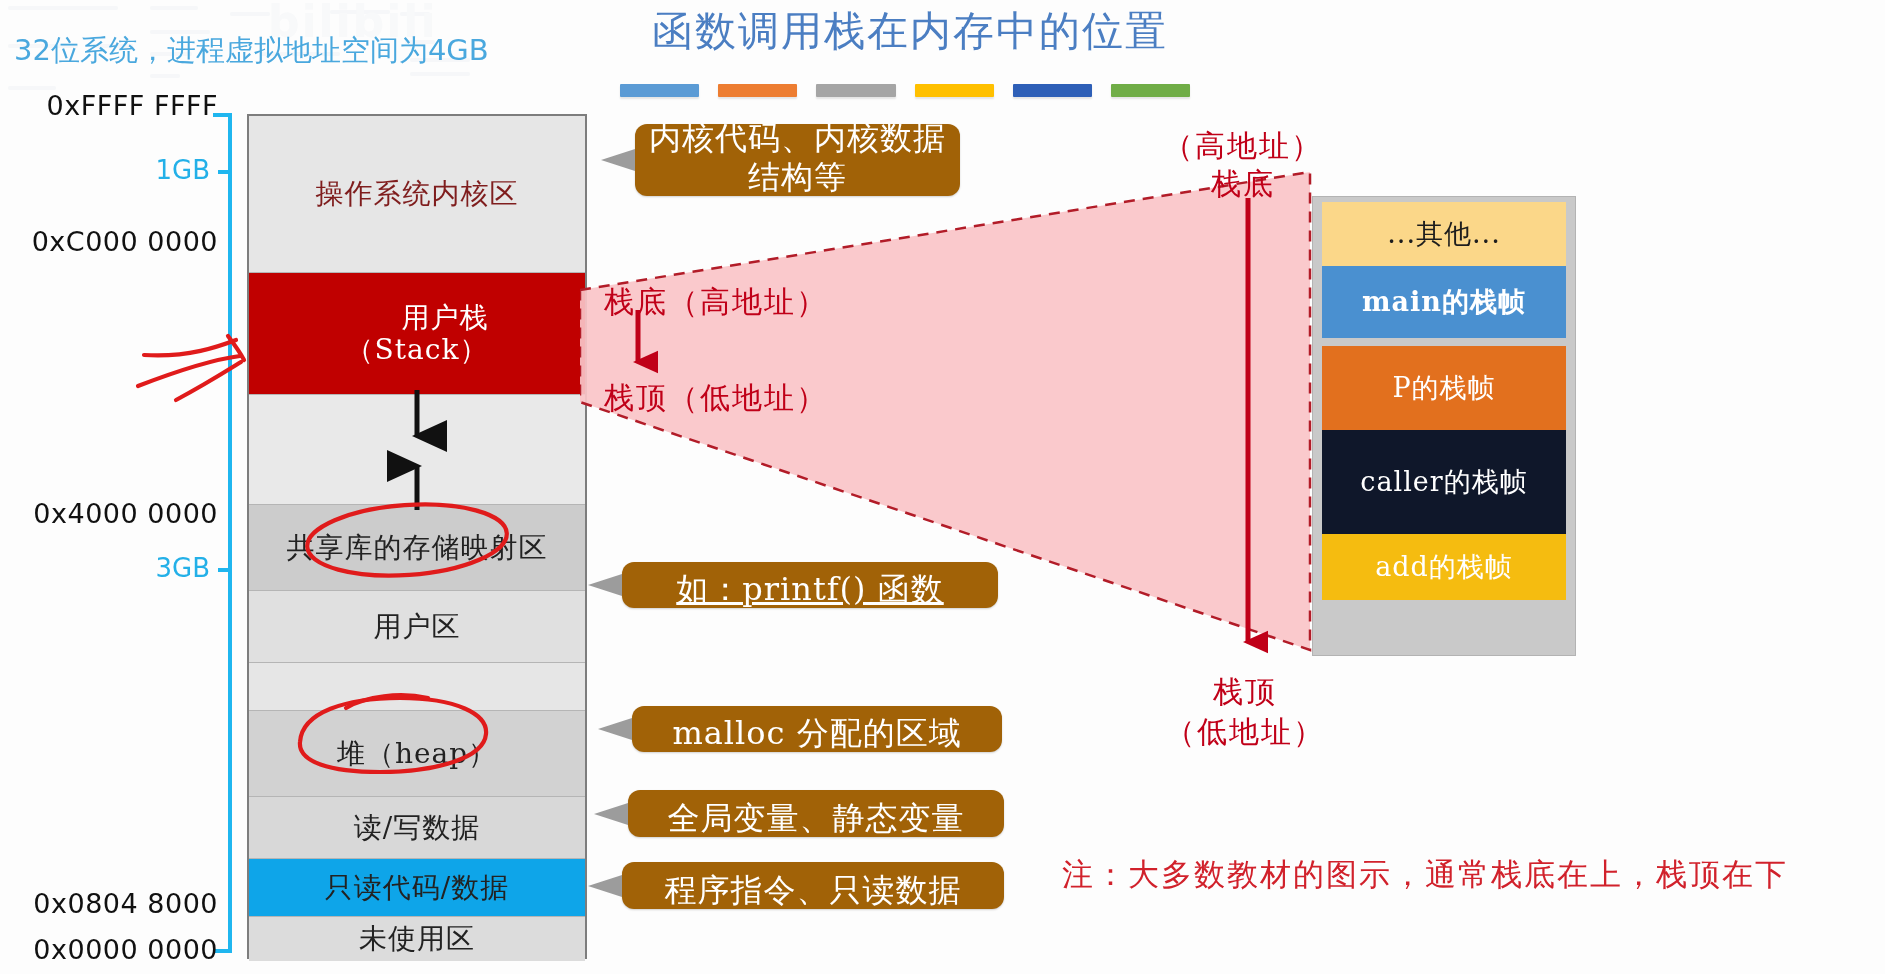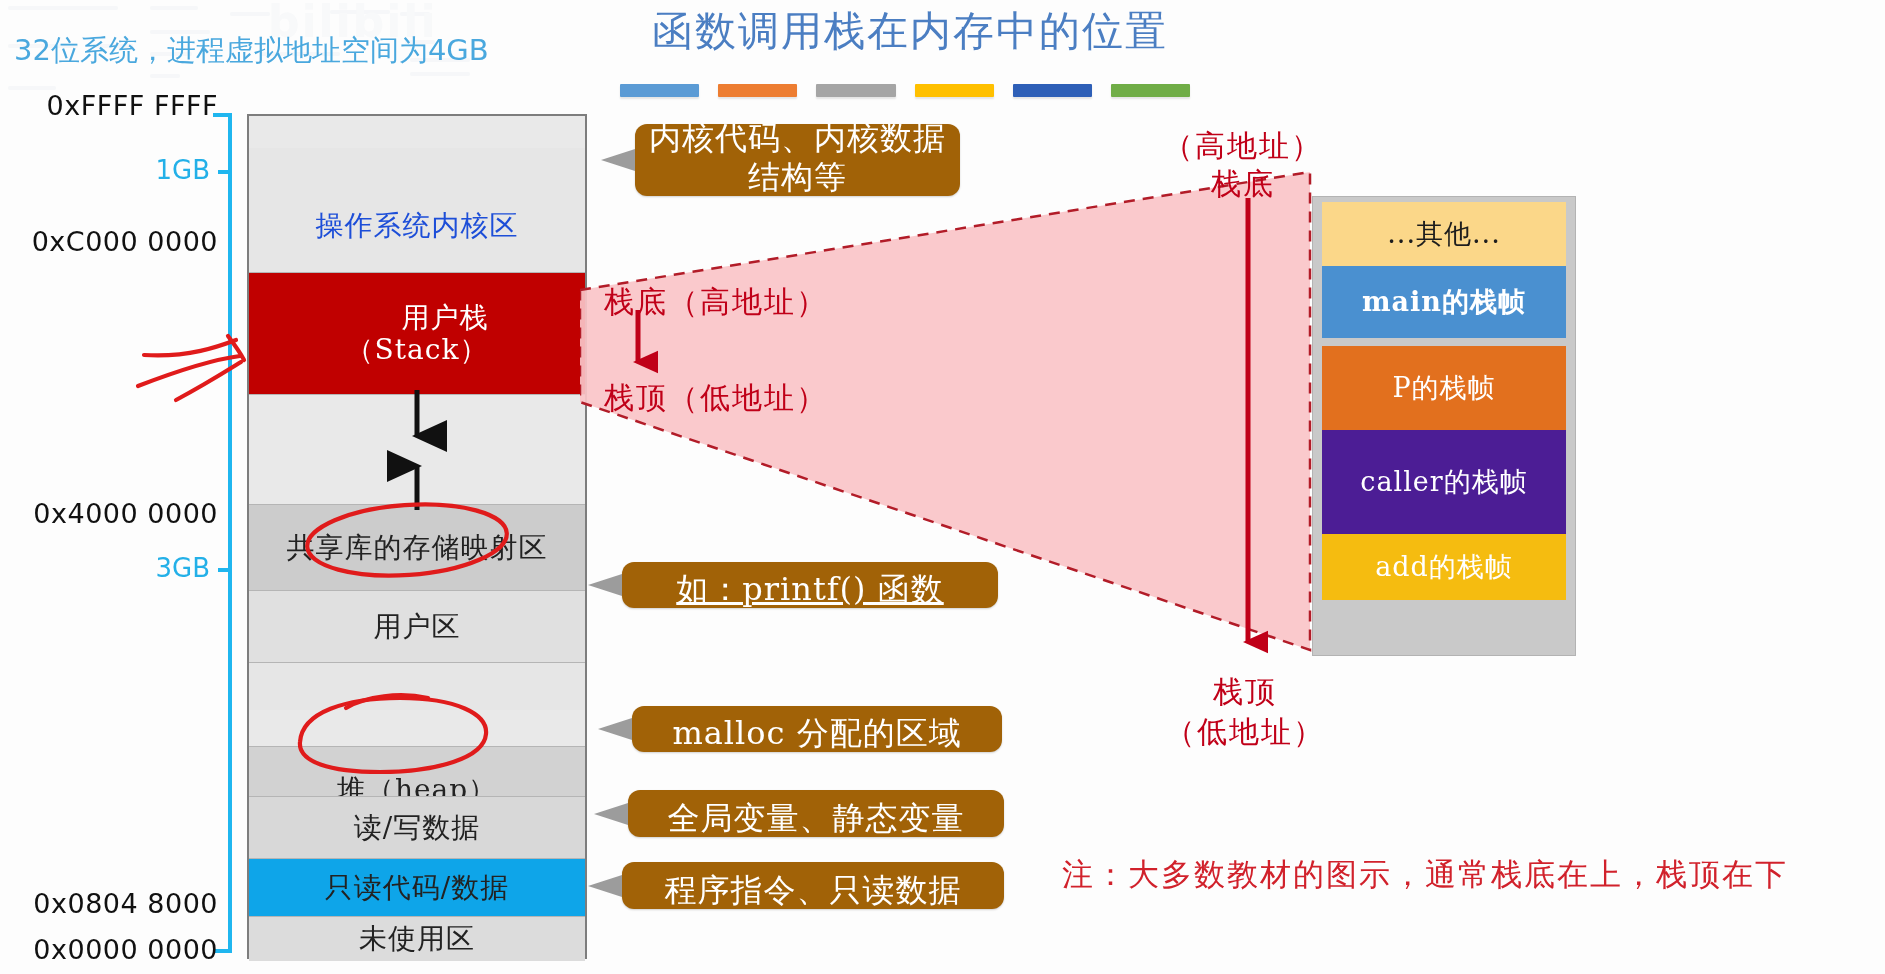--- a/index.html
+++ b/index.html
@@ -144,36 +144,36 @@
     <div class="addr abs" style="left: 18px; top: 934px; width: 200px;">0x0000 0000</div>
   </div>
 <div class="abs" id="size-labels">
     <div class="gblabel abs" style="left: 140px; top: 155px; width: 70px; text-align: right;">1GB</div>
     <div class="tick abs" style="left: 218px; top: 170px;"></div>
     <div class="gblabel abs" style="left: 140px; top: 553px; width: 70px; text-align: right;">3GB</div>
     <div class="tick abs" style="left: 218px; top: 568px;"></div>
   </div>
 
 <div class="abs" id="memcol">
-    <div class="memblk" style="top: 0px; height: 156px; background: rgb(230, 230, 230); color: #1d4ed8; margin-top: 32px;">
+    <div class="memblk" style="top: 0px; height: 156px; background: rgb(230, 230, 230); color: #7f1d1d;">
       <span style="white-space: pre-line; padding: 0px 6px;">操作系统内核区</span>
     </div>
     <div class="memblk dark" style="top: 156px; height: 122px; background: rgb(192, 0, 0); color: rgb(255, 255, 255); border-top: 1px solid rgb(181, 181, 181);">
       <span style="white-space: pre-line; padding: 0px 6px;">用户栈
 （Stack）</span>
     </div>
     <div class="memblk" style="top: 278px; height: 110px; background: rgb(233, 233, 233); color: rgb(34, 34, 34); border-top: 1px solid rgb(181, 181, 181);"></div>
     <div class="memblk" style="top: 388px; height: 86px; background: rgb(204, 204, 204); color: rgb(34, 34, 34); border-top: 1px solid rgb(181, 181, 181);">
       <span style="white-space: pre-line; padding: 0px 6px;">共享库的存储映射区</span>
     </div>
     <div class="memblk" style="top: 474px; height: 72px; background: rgb(224, 224, 224); color: rgb(34, 34, 34); border-top: 1px solid rgb(181, 181, 181);">
       <span style="white-space: pre-line; padding: 0px 6px;">用户区</span>
     </div>
     <div class="memblk" style="top: 546px; height: 48px; background: rgb(230, 230, 230); color: rgb(34, 34, 34); border-top: 1px solid rgb(181, 181, 181);"></div>
-    <div class="memblk" style="top: 594px; height: 86px; background: rgb(210, 210, 210); color: rgb(34, 34, 34); border-top: 1px solid rgb(181, 181, 181); margin-top: 36px;">
+    <div class="memblk" style="top: 594px; height: 86px; background: rgb(210, 210, 210); color: rgb(34, 34, 34); border-top: 1px solid rgb(181, 181, 181);">
       <span style="white-space: pre-line; padding: 0px 6px;">堆（heap）</span>
     </div>
     <div class="memblk" style="top: 680px; height: 62px; background: rgb(216, 216, 216); color: rgb(34, 34, 34); border-top: 1px solid rgb(181, 181, 181);">
       <span style="white-space: pre-line; padding: 0px 6px;">读/写数据</span>
     </div>
     <div class="memblk" style="top: 742px; height: 58px; background: #0ea5e9; color: rgb(34, 34, 34); border-top: 1px solid rgb(181, 181, 181);">
       <span style="white-space: pre-line; padding: 0px 6px;">只读代码/数据</span>
     </div>
     <div class="memblk" style="top: 800px; height: 45px; background: rgb(220, 220, 220); color: rgb(34, 34, 34); border-top: 1px solid rgb(181, 181, 181);">
       <span style="white-space: pre-line; padding: 0px 6px;">未使用区</span>
@@ -250,21 +250,21 @@
 <div id="stackinner">
     <div class="frame" style="top: 0px; height: 64px; background: rgb(251, 215, 137); color: rgb(29, 29, 29);">
       <span>...其他...</span>
     </div>
     <div class="frame" style="top: 64px; height: 72px; background: rgb(74, 144, 208); color: rgb(255, 255, 255); font-weight: bold;">
       <span>main的栈帧</span>
     </div>
     <div class="frame" style="top: 144px; height: 84px; background: rgb(226, 112, 30); color: rgb(255, 255, 255);">
       <span>P的栈帧</span>
     </div>
-    <div class="frame" style="top: 228px; height: 104px; background: #4c1d95; color: rgb(255, 255, 255);">
+    <div class="frame" style="top: 228px; height: 104px; background: #0f172a; color: rgb(255, 255, 255);">
       <span>caller的栈帧</span>
     </div>
     <div class="frame" style="top: 332px; height: 66px; background: rgb(245, 188, 16); color: rgb(255, 255, 255);">
       <span>add的栈帧</span>
     </div>
   </div>
 
 <svg class="abs" style="left:128px;top:328px;width:120px;height:80px;" viewBox="0 0 120 80">
   <g fill="none" stroke="#e01b1b" stroke-width="4.2" stroke-linecap="round">
     <path d="M108,12 C92,18 60,30 16,27"></path>

